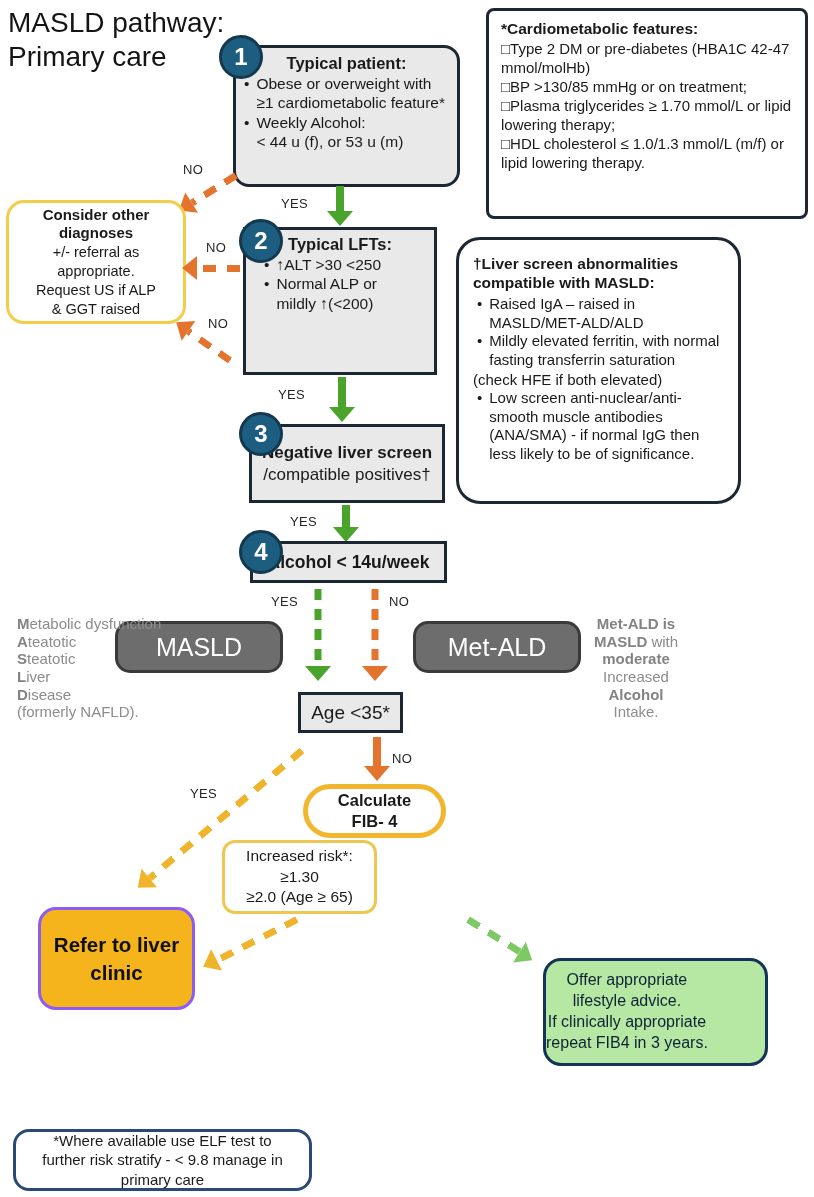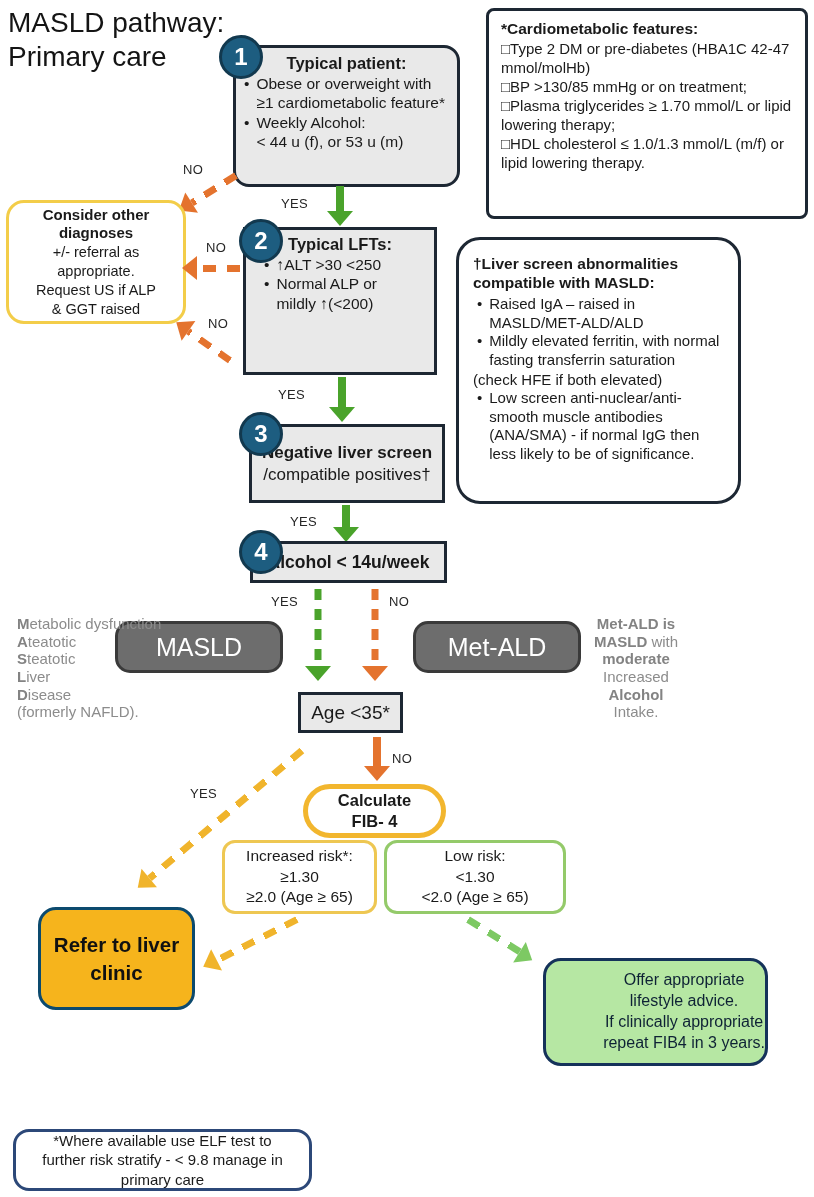--- a/index.html
+++ b/index.html
@@ -56,24 +56,24 @@
   #masdef{left:17px;top:595px;width:180px;}
   #metdef{left:583px;top:595px;width:106px;text-align:center;}
 
   
   #fib4{position:absolute;left:303px;top:784px;width:143px;height:54px;background:#fff;border:5px solid #f2b62e;border-radius:28px;
     box-sizing:border-box;display:flex;align-items:center;justify-content:center;font-weight:bold;font-size:16.5px;line-height:1.25;text-align:center;}
   .riskbox{position:absolute;background:#fff;border-radius:13px;box-sizing:border-box;text-align:center;font-size:15.5px;line-height:1.35;
     display:flex;flex-direction:column;justify-content:center;}
   #increased{left:222px;top:840px;width:155px;height:74px;border:3px solid #eec752;}
   #lowrisk{left:384px;top:840px;width:182px;height:74px;border:3px solid #94ca6a;}
-  #refer{position:absolute;left:38px;top:907px;width:157px;height:103px;background:#f6b41c;border:3px solid #0c4a6e;border-radius:18px;
+  #refer{position:absolute;left:38px;top:907px;width:157px;height:103px;background:#f6b41c;border:3px solid #8b5cf6;border-radius:18px;
     box-sizing:border-box;display:flex;align-items:center;justify-content:center;font-weight:bold;font-size:20.5px;line-height:1.35;text-align:center;color:#111;}
   #advice{position:absolute;left:543px;top:958px;width:225px;height:108px;background:#b6e7a3;border:3px solid #15325a;border-radius:18px;
-    box-sizing:border-box;display:flex;align-items:center;justify-content:flex-end;font-size:16px;line-height:1.3;text-align:center;color:#0e2235;}
+    box-sizing:border-box;display:flex;align-items:center;justify-content:flex-start;font-size:16px;line-height:1.3;text-align:center;color:#0e2235;}
   #footnote{position:absolute;left:13px;top:1129px;width:299px;height:62px;background:#fff;border:3px solid #2c4878;border-radius:16px;
     box-sizing:border-box;display:flex;align-items:center;justify-content:center;font-size:15px;line-height:1.3;text-align:center;}
 
   
   .lbl{position:absolute;font-size:13px;color:#262626;letter-spacing:.3px;}
 
   
   .arrv{position:absolute;width:26px;}
   .arrv .shaft{position:absolute;left:50%;transform:translateX(-50%);top:0;bottom:13px;width:8px;background:var(--c);}
   .arrv.dash .shaft{background:repeating-linear-gradient(180deg,var(--c) 0 11px,transparent 11px 20px);width:7px;}
@@ -249,25 +249,20 @@
   <div id="fib4">
     <span class="pre">Calculate
 FIB- 4</span>
   </div>
 
   <div id="increased" class="riskbox">
     <div>Increased risk*:</div>
     <div>≥1.30</div>
     <div>≥2.0 (Age ≥ 65)</div>
   </div>
-  <div id="lowrisk" class="riskbox">
-    <div>Low risk:</div>
-    <div>&lt;1.30</div>
-    <div>&lt;2.0 (Age ≥ 65)</div>
-  </div>
 
   <div class="diag yellow" style="left:297px;top:916px;width:90px;transform:rotate(153deg);">
       <span class="head"></span>
     </div>
 
   <div class="diag lgreen" style="left:468px;top:916px;width:61px;transform:rotate(32deg);">
       <span class="head"></span>
     </div>
 
   <div id="refer">

